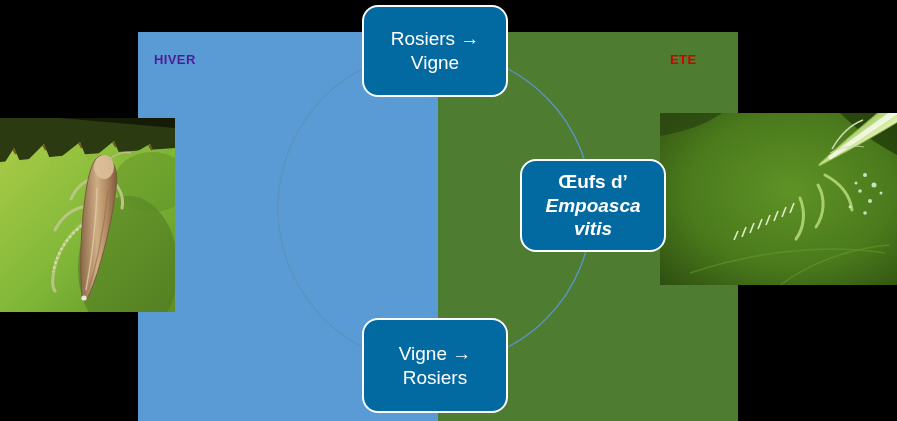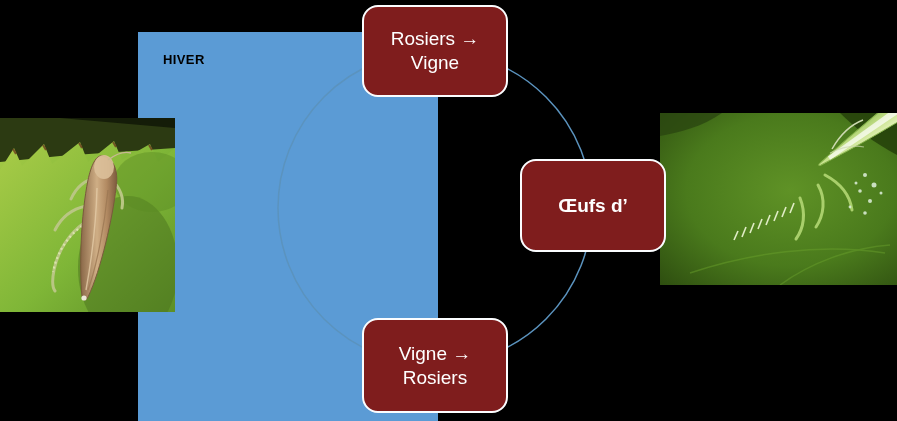--- a/index.html
+++ b/index.html
@@ -8,46 +8,49 @@
     background: #000; overflow: hidden;
     font-family: "Liberation Sans", sans-serif;
   }
   .panel { position: absolute; top: 32px; width: 300px; height: 389px; }
   .panel-winter { left: 138px; background: #5b9bd5; }
   .panel-summer { left: 438px; background: #4e7c31; }
   .season-label {
     position: absolute; top: 20px; font-size: 13px; font-weight: bold;
     letter-spacing: .4px;
   }
-  .winter-label { left: 25px; color: #000000; }
+  .winter-label { left: 16px; color: #4c1d95; }
   .summer-label { left: 232px; color: #d40000; }
   .cycle-svg { position: absolute; left: 0; top: 0; }
   .photo { position: absolute; display: block; }
   .photo-left { left: 0; top: 118px; }
   .photo-right { left: 660px; top: 113px; }
   .node {
     position: absolute; box-sizing: border-box;
-    background: #7f1d1d; border: 2px solid #fbfdff; border-radius: 16px;
+    background: #0369a1; border: 2px solid #fbfdff; border-radius: 16px;
     color: #ffffff; font-size: 19px; line-height: 1.24;
     display: flex; align-items: center; justify-content: center;
     text-align: center; padding: 0 9px;
   }
   .node-top    { left: 362px; top: 5px;   width: 146px; height: 92px; }
   .node-left   { left: 205px; top: 159px; width: 146px; height: 93px; }
   .node-right  { left: 520px; top: 159px; width: 146px; height: 93px; font-weight: bold; }
   .node-bottom { left: 362px; top: 318px; width: 146px; height: 95px; justify-content: flex-end; }
   .species { display: block; font-style: italic; max-width: 6.5em; margin: 0 auto; }
 </style>
 </head>
 <body>
 
 <div class="canvas">
 
   <div class="panel panel-winter">
     <span class="season-label winter-label">HIVER</span>
+  </div>
+  <div class="panel panel-summer">
+    <span class="season-label summer-label">ETE</span>
   </div>
 
   <svg class="cycle-svg" width="897" height="421" viewBox="0 0 897 421">
     <circle cx="435" cy="208" r="157" fill="none" stroke="#5b93be" stroke-width="1.5"></circle>
   </svg>
 
   <svg class="photo photo-left" width="175" height="194" viewBox="0 0 175 194">
     <defs>
       <linearGradient id="leafL" x1="0" y1="0" x2="1" y2="1">
         <stop offset="0" stop-color="#a9cc48"></stop>
@@ -151,20 +154,21 @@
   </svg>
 
   <div class="node node-top">
     <span>Rosiers → Vigne</span>
   </div>
 
 
   <div class="node node-right">
     <span>
       <span>Œufs d’</span>
+      <span class="species">Empoasca vitis</span>
     </span>
   </div>
 
   <div class="node node-bottom">
     <span>Vigne → Rosiers</span>
   </div>
 
 </div>
 
 </body></html>

